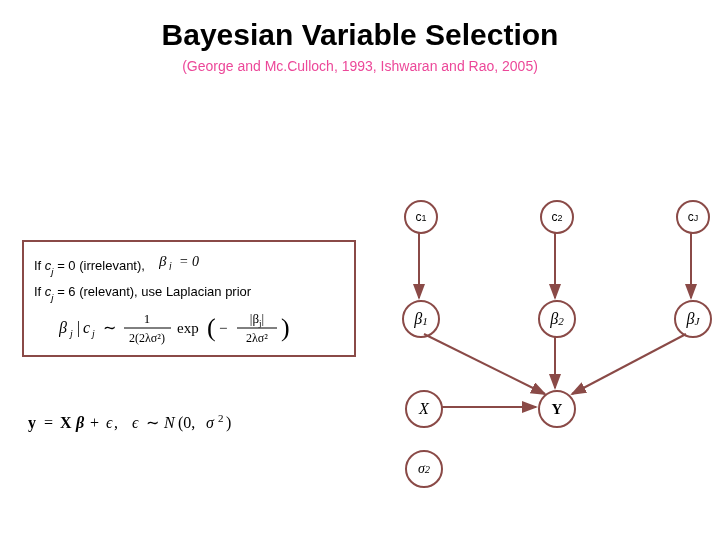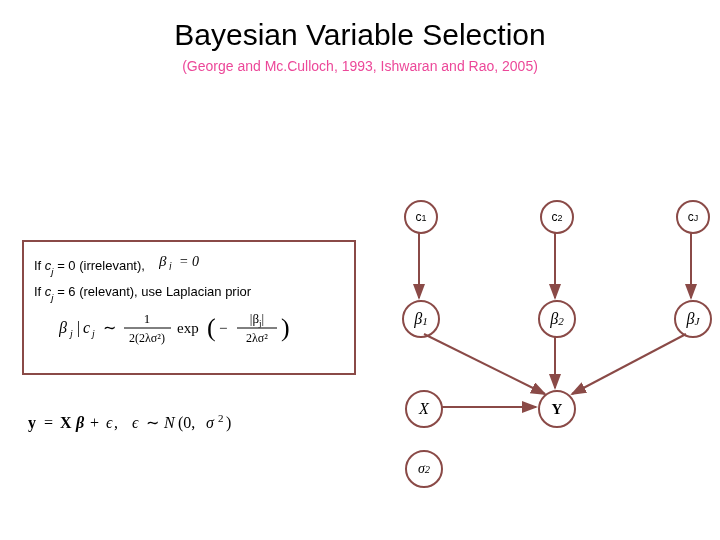--- a/index.html
+++ b/index.html
@@ -12,40 +12,40 @@
     position: relative;
     overflow: hidden;
   }
   .title {
     position: absolute;
     top: 18px;
     left: 0;
     width: 720px;
     text-align: center;
     font-size: 30px;
-    font-weight: normal;
+    font-weight: bold;
     color: #000;
   }
   .subtitle {
     position: absolute;
     top: 58px;
     left: 0;
     width: 720px;
     text-align: center;
     font-size: 14px;
     color: #ec4899;
   }
   .rules-box {
     position: absolute;
     left: 22px;
     top: 240px;
     width: 310px;
     border: 2px solid #8a4a47;
     background: #fff;
-    padding: 10px 10px 22px 10px;
+    padding: 10px 10px 4px 10px;
     font-size: 13px;
     color: #000;
   }
   .rule-line {
     margin-bottom: 8px;
   }
   .rule-line i { font-style: italic; }
   .sub { font-size: 0.75em; vertical-align: sub; position: relative; top: 0.15em; }
   .sup { font-size: 0.75em; vertical-align: super; }
   .formula-line {

